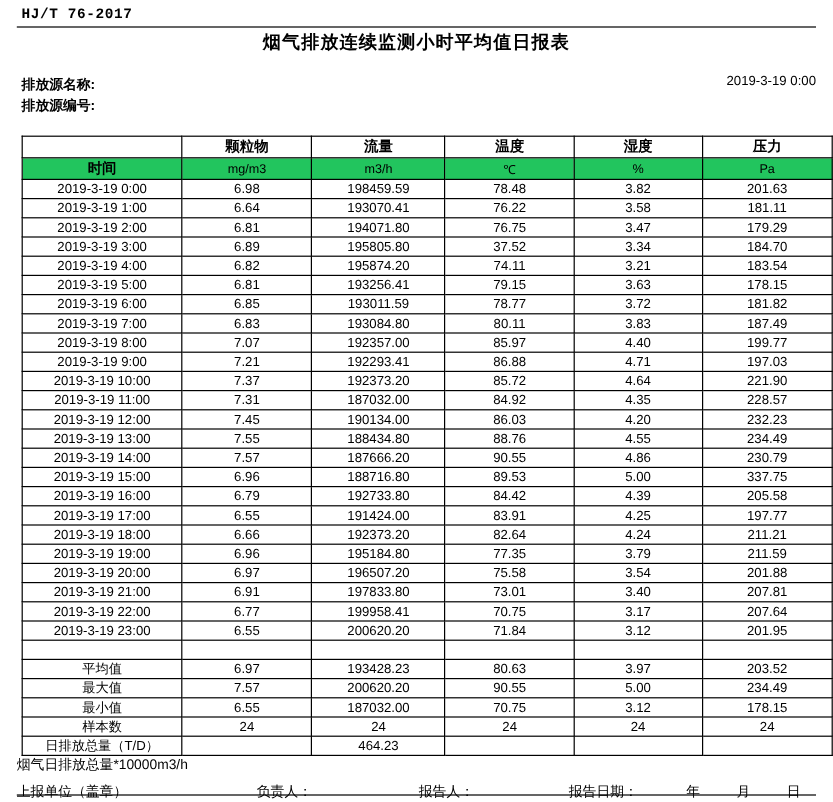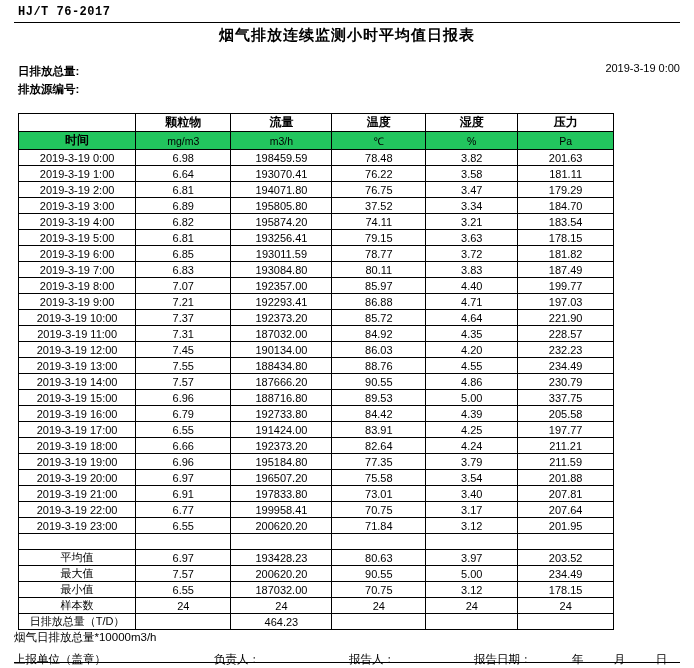--- a/index.html
+++ b/index.html
@@ -60,21 +60,21 @@
     position: absolute;
     right: 14px;
     top: 62px;
     font-size: 11px;
   }
   table.data {
     position: absolute;
     left: 18px;
     top: 113px;
     border-collapse: collapse;
-    width: 596px;
+    width: 676px;
     font-size: 11px;
   }
   table.data td {
     border: 1px solid #000;
     height: 15px;
     padding: 0;
     text-align: center;
     vertical-align: middle;
     font-family: "Liberation Sans", sans-serif;
   }
@@ -131,21 +131,21 @@
 </head>
 <body>
 
 <div class="page">
 
   <div class="std-code">HJ/T  76-2017</div>
   <div class="hdr-rule"></div>
   <div class="title">烟气排放连续监测小时平均值日报表</div>
 
   <div class="meta-left">
-    <div>日排放总量:</div>
+    <div>排放源名称:</div>
     <div>排放源编号:</div>
   </div>
 
   <div class="meta-right">2019-3-19 0:00</div>
 
   <table class="data">
     <tbody id="table-body">
         <tr class="hdr-row">
           <td class="col-time"></td>
           <td class="col-v">颗粒物</td>

